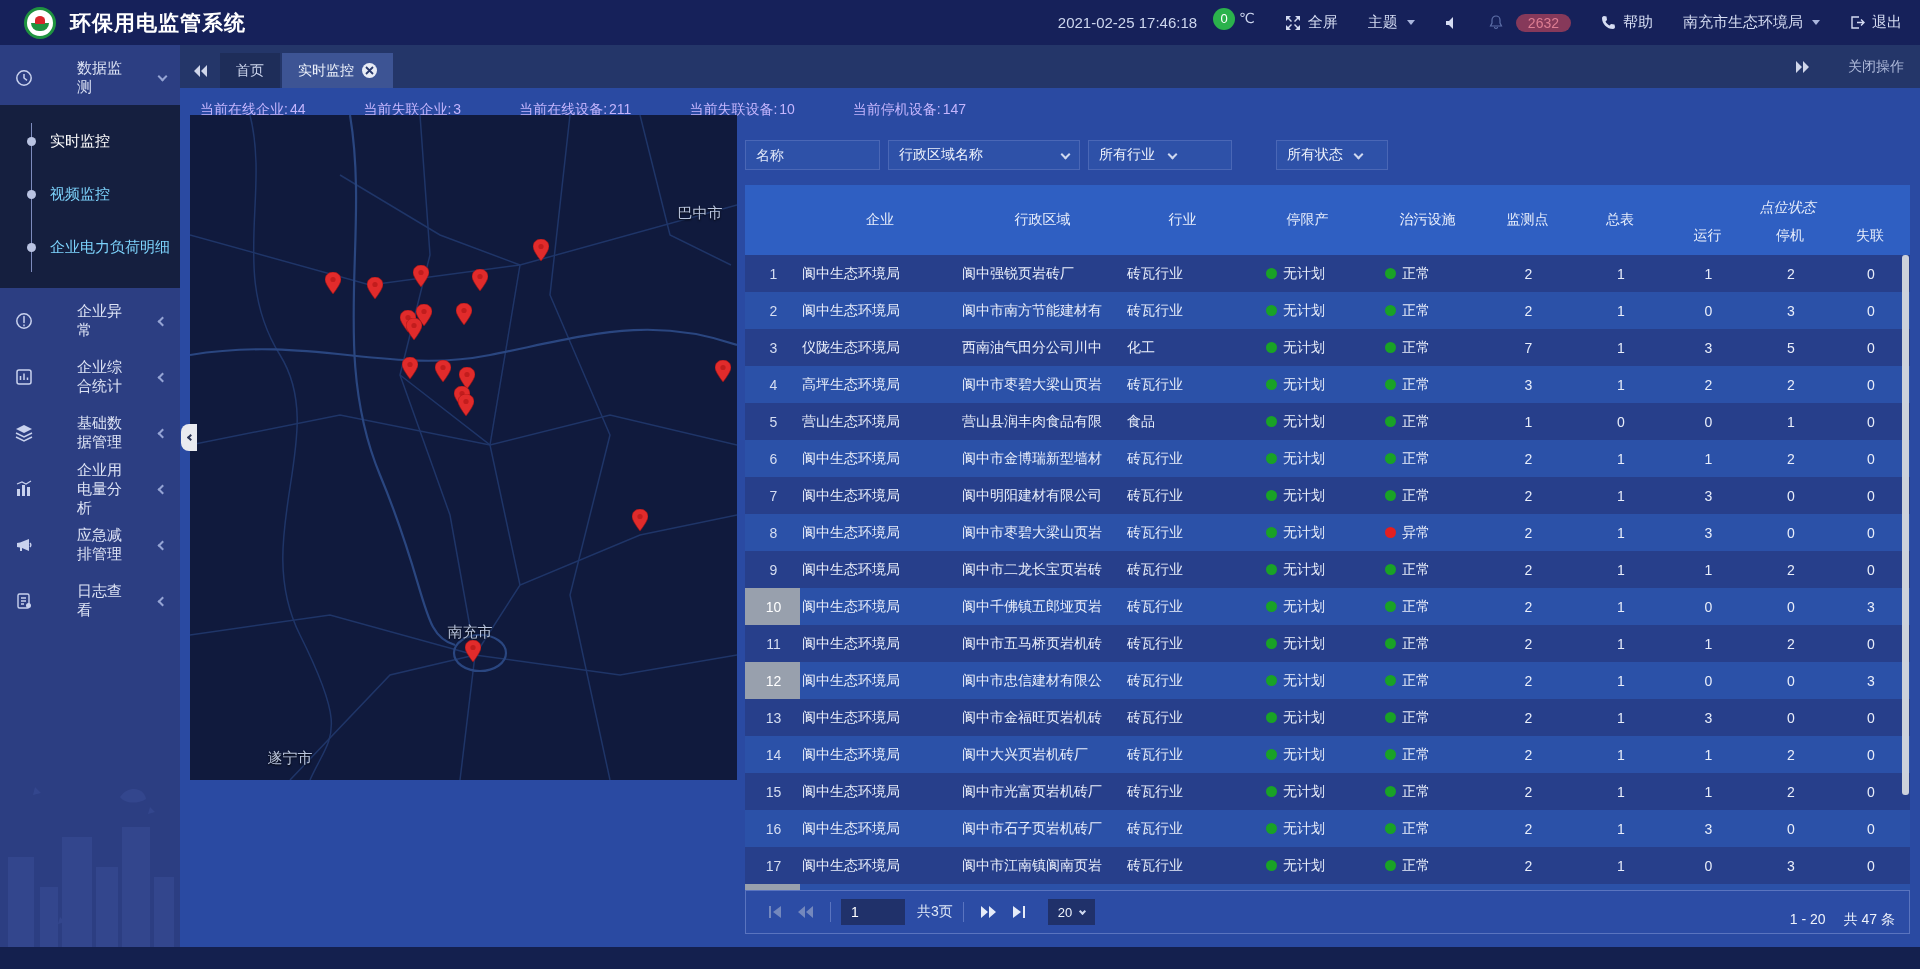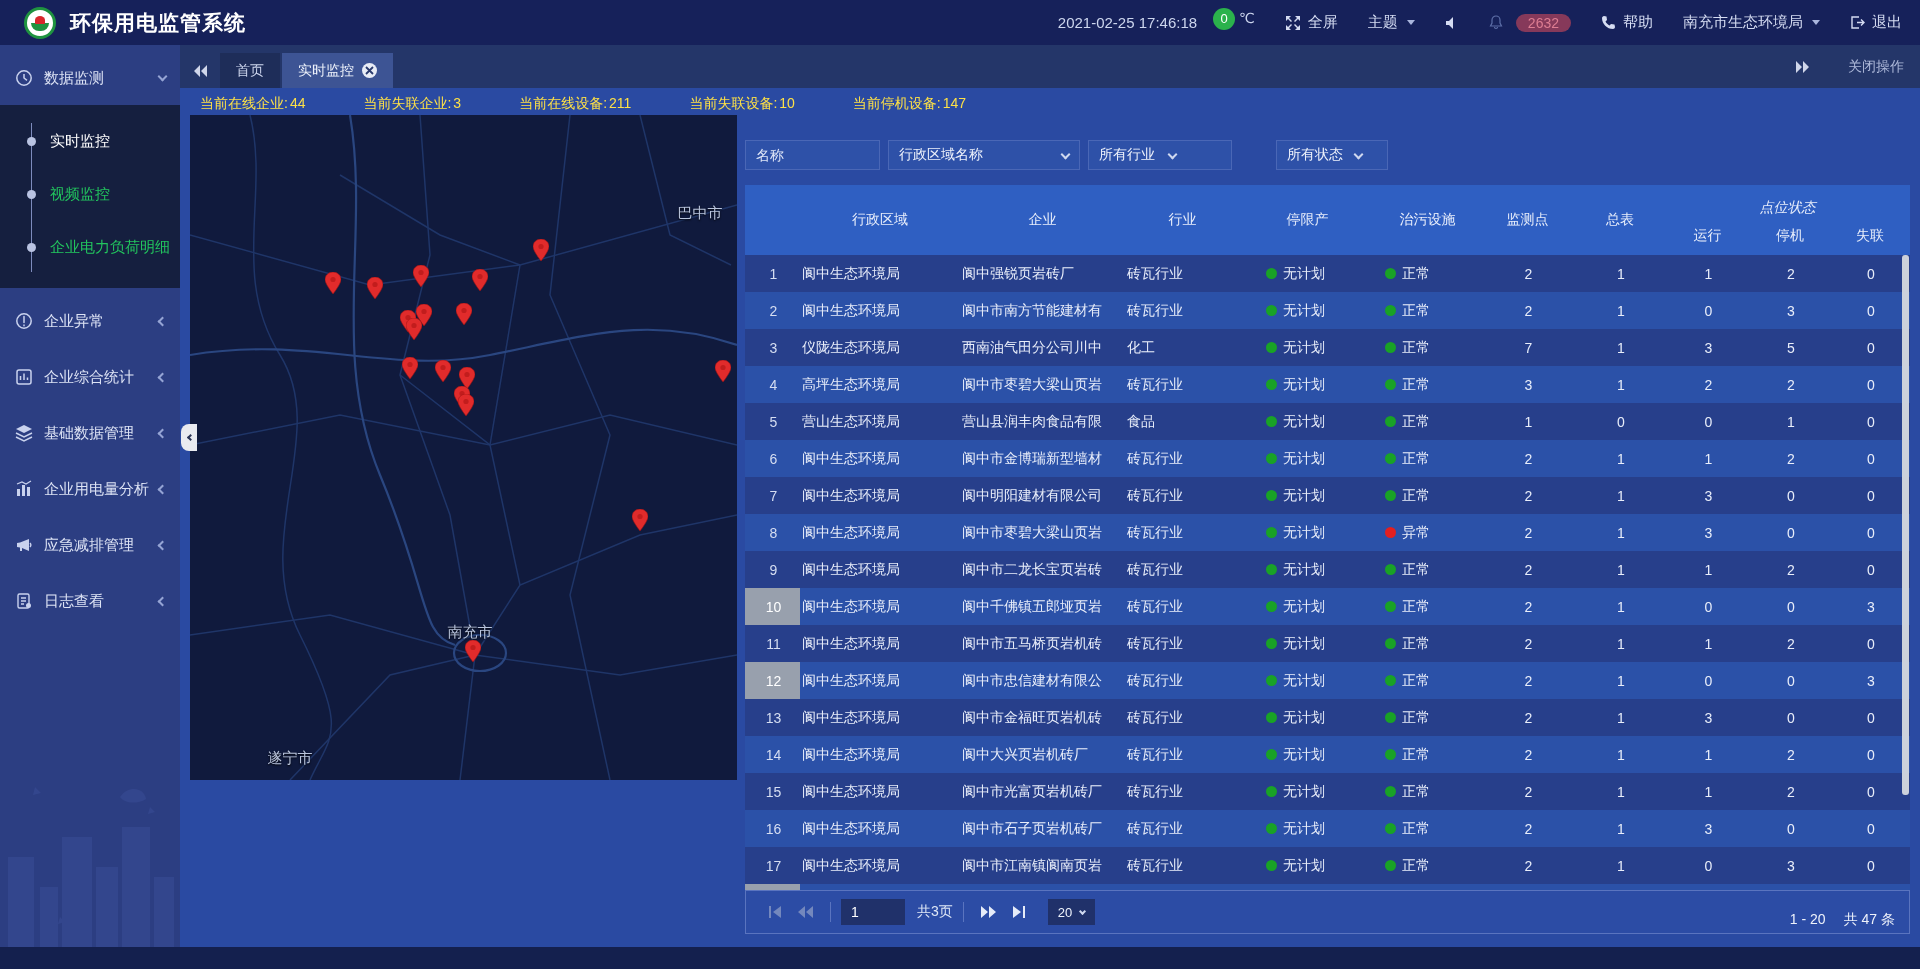--- a/index.html
+++ b/index.html
@@ -25,29 +25,29 @@
   .hdr-item { display:flex; align-items:center; gap:7px; font-size:15px; margin-left:30px; cursor:pointer; color:#d5dcf2; }
   .hdr-item svg { display:block; }
   .caret-down { width:0; height:0; border-left:4px solid transparent; border-right:4px solid transparent;
     border-top:5px solid #aab6dd; display:inline-block; margin-left:2px; }
   .notif-pill { background:#86395a; color:#dd7d92; font-size:14px; border-radius:10px;
     padding:1px 12px; margin-left:6px; }
 
   
   .sidebar { position:absolute; left:0; top:45px; width:180px; height:902px; background:#2c3e82; z-index:20; overflow:hidden; }
   .menu-group { height:46px; display:flex; align-items:center; padding:0 14px; color:#dde3f5;
-    font-size:15px; cursor:pointer; margin-top:10px; }
+    font-size:15px; cursor:pointer; margin-top:10px;gap:33px; }
   .menu-group .menu-icon { width:20px; height:20px; color:#c9d2ee; margin-right:10px; display:flex; align-items:center; justify-content:center; }
   .menu-label { flex:1; }
   .chev { width:7px; height:7px; border-right:2px solid #95a4d4; border-bottom:2px solid #95a4d4; display:inline-block; }
   .chev.down { transform:rotate(45deg); margin-top:-3px; }
   .chev.left { transform:rotate(135deg); }
   .submenu { background:#151f3f; padding:10px 0 14px 0; position:relative; margin-top:4px; }
   .submenu-line { position:absolute; left:31px; top:18px; bottom:16px; width:1px; background:#7d8bbd; }
-  .submenu-item { height:53px; display:flex; align-items:center; color:#22c55e; font-size:15px; cursor:pointer; position:relative; padding-left:50px; }
+  .submenu-item { height:53px; display:flex; align-items:center; color:#7dd3fc; font-size:15px; cursor:pointer; position:relative; padding-left:50px; }
   .submenu-item .submenu-dot { position:absolute; left:27px; width:9px; height:9px; border-radius:50%; background:#b9c3e2; }
   .submenu-item.active { color:#ffffff; }
   .side-deco { position:absolute; left:0; bottom:0; width:180px; height:180px; opacity:.55; }
 
   
   .collapse-handle { position:absolute; left:181px; top:424px; width:16px; height:27px; background:#e9ebf0;
     border-radius:8px 0 0 8px; z-index:40; display:flex; align-items:center; justify-content:center; cursor:pointer; }
   .collapse-handle .chev { border-color:#2b3556; width:5px; height:5px; transform:rotate(135deg); margin-left:3px; }
 
   
@@ -58,22 +58,22 @@
     color:#ced6ee; background:#1e2d59; cursor:pointer; margin-right:2px; }
   .tab.active { background:#3d5494; color:#eef2fb; }
   .tab-close { width:15px; height:15px; border-radius:50%; background:#e8ecf6; display:flex; align-items:center; justify-content:center; }
   .tab-close svg { display:block; }
   .tab-bar-right { margin-left:auto; display:flex; align-items:center; height:100%; gap:26px; padding-right:16px; }
   .close-ops { font-size:14px; color:#aeb9da; cursor:pointer; }
 
   
   .content { position:absolute; left:180px; top:88px; width:1740px; height:859px; background:#2a4aa2; }
 
-  .stats-bar { position:absolute; left:20px; top:7px; height:24px; display:flex; align-items:flex-start; gap:58px;
-    font-size:14px; color:#fde047; }
+  .stats-bar { position:absolute; left:20px; top:7px; height:24px; display:flex; align-items:flex-end; gap:58px;
+    font-size:14px; color:#c4b5fd; }
   .stat-value { margin-left:2px; }
 
   
   .map { position:absolute; left:10px; top:27px; width:547px; height:665px; background:#101a3d; overflow:hidden; }
   .map svg.roads { position:absolute; left:0; top:0; }
   .map-city { position:absolute; transform:translate(-50%,-50%); color:#b9c4dd; font-size:15px; white-space:nowrap;
     text-shadow:0 1px 2px #000; }
   .map-pin { position:absolute; width:16px; height:22px; }
   .fbox { position:absolute; top:52px; height:30px; background:#2e51a8; border:1px solid #4a67b6;
     display:flex; align-items:center; padding:0 10px; color:#eef2fb; font-size:14px; }
@@ -440,22 +440,22 @@
       <span>所有行业</span>
       <span class="chev" style="margin-left:14px;"></span>
     </div>
     <div class="fbox" style="left:1096px;width:112px;">
       <span>所有状态</span>
       <span class="chev" style="margin-left:12px;"></span>
     </div>
 
     <div class="thead">
       <div class="th"></div>
+      <div class="th">企业</div>
       <div class="th">行政区域</div>
-      <div class="th">企业</div>
       <div class="th">行业</div>
       <div class="th">停限产</div>
       <div class="th">治污设施</div>
       <div class="th">监测点</div>
       <div class="th">总表</div>
       <div class="th-group">点位状态</div>
       <div class="th-sub" style="grid-column:9;">运行</div>
       <div class="th-sub" style="grid-column:10;">停机</div>
       <div class="th-sub" style="grid-column:11;">失联</div>
     </div>

